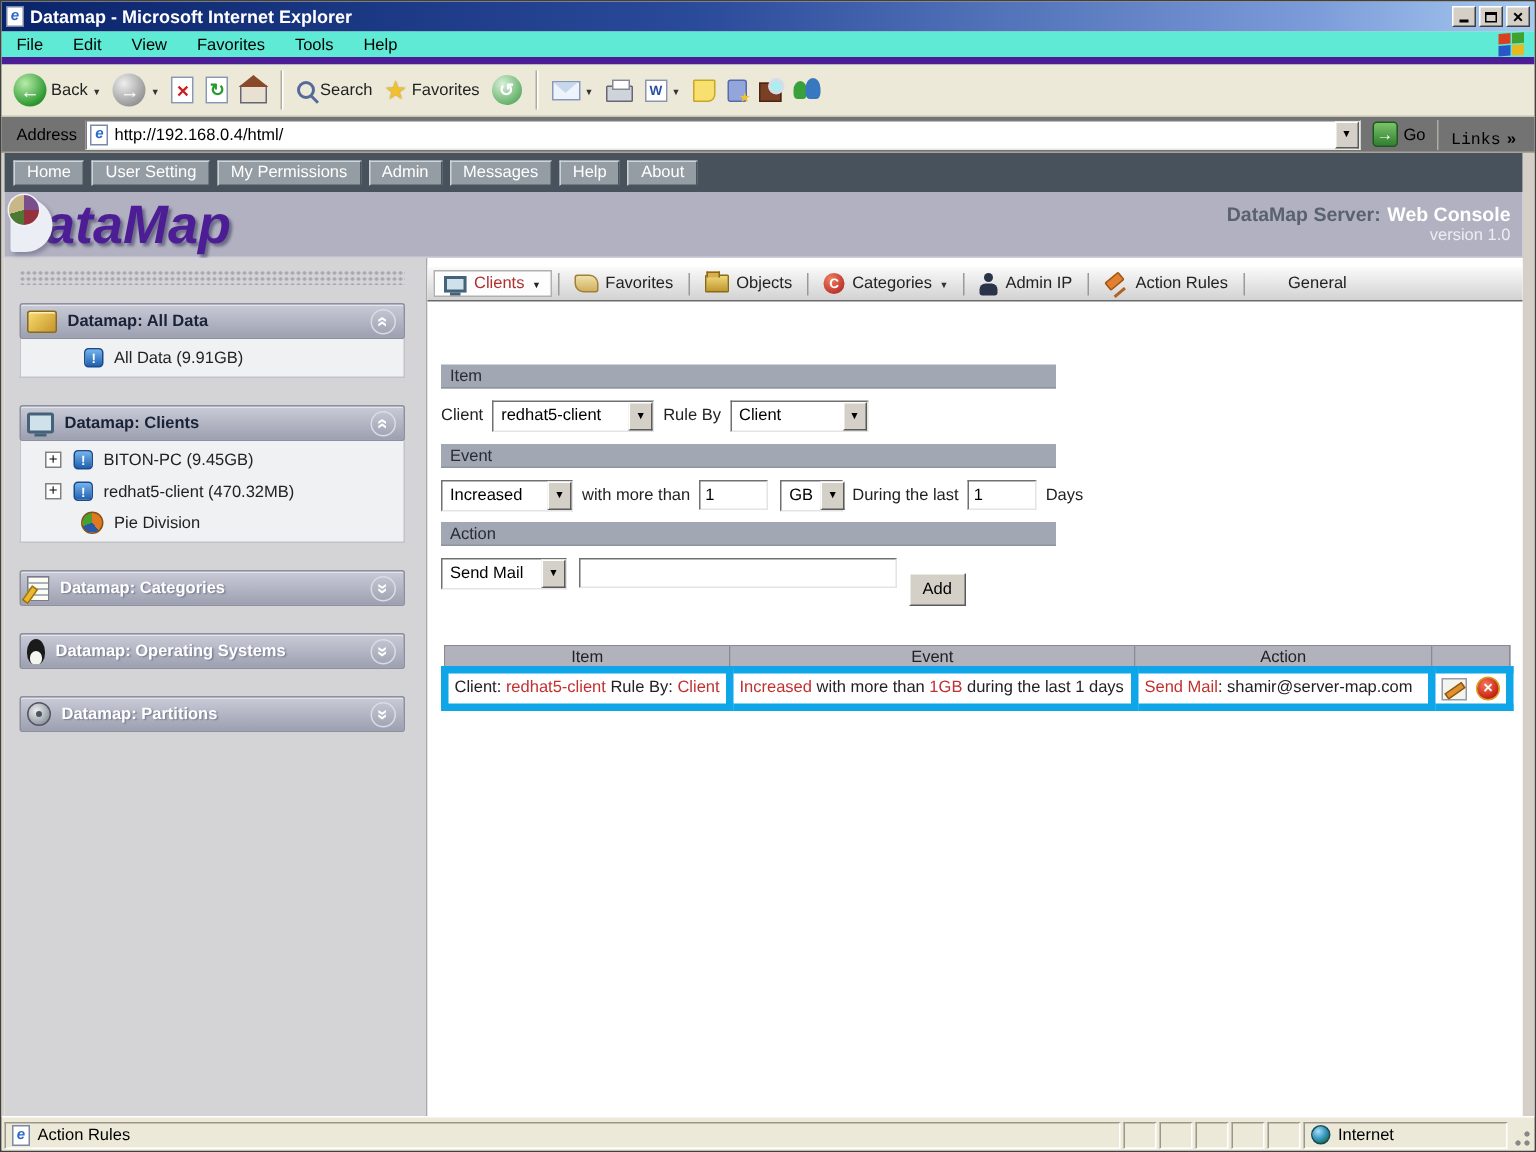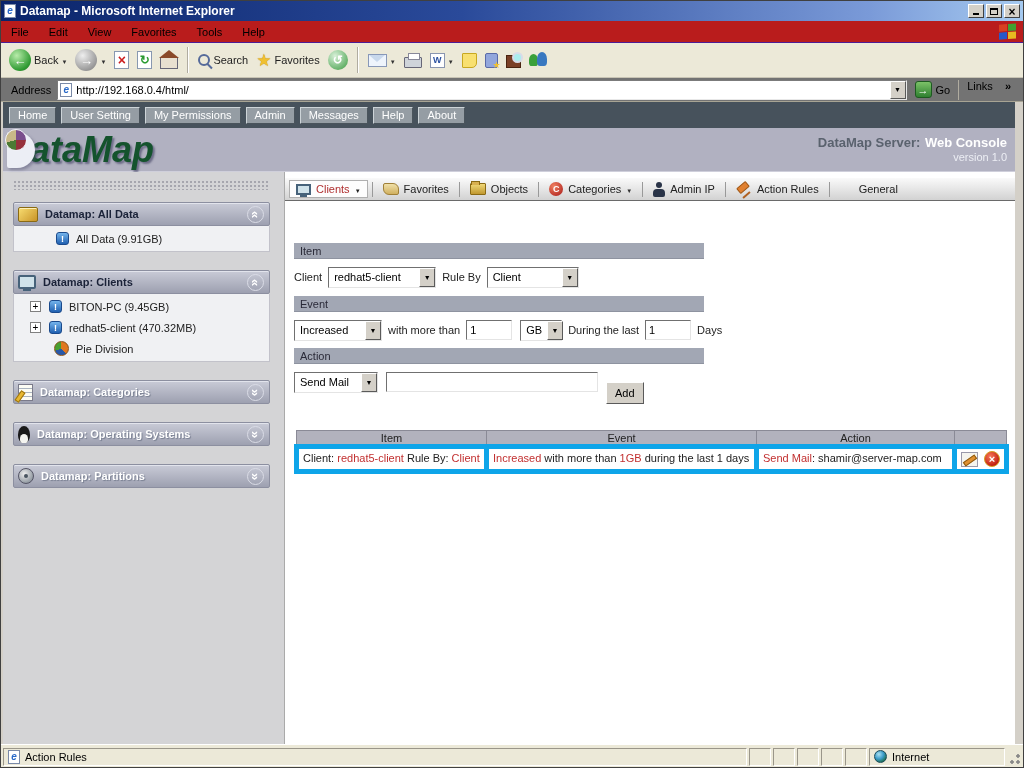--- a/index.html
+++ b/index.html
@@ -16,21 +16,21 @@
     display:flex; align-items:center; justify-content:center; }
   .g-min { width:6px; height:2px; background:#000; margin-top:6px; }
   .g-max { width:8px; height:7px; border:1px solid #000; border-top:2px solid #000; }
   .g-close::after { content:"×"; font-size:12px; font-weight:bold; line-height:10px; color:#000; }
 
   .ie-doc-icon { width:12px; height:14px; background:#fff; border:1px solid #7a8aa8; position:relative; flex:none;
     display:inline-flex; align-items:center; justify-content:center; }
   .ie-doc-icon::after { content:"e"; font-style:italic; font-weight:bold; font-size:10px; color:#2a6ac8; line-height:10px; }
 
   
-  .menubar { height:22px; background:#b91c1c; border-bottom:1px solid #4c1d95; display:flex; align-items:center; }
+  .menubar { height:22px; background:#5eead4; border-bottom:5px solid #4c1d95; display:flex; align-items:center; }
   .menu-item { font-size:11px; color:#000; padding:3px 10px; }
   .win-flag { margin-left:auto; margin-right:6px; width:18px; height:16px; display:grid;
     grid-template-columns:8px 8px; grid-template-rows:7px 7px; gap:1px; transform:skewY(-4deg); }
   .win-flag i { display:block; }
   .wf-r{background:#d84020;} .wf-g{background:#40a030;} .wf-b{background:#2858c8;} .wf-y{background:#e8b820;}
 
   
   .toolbar { height:35px; background:#ece9d8; border-bottom:1px solid #c8c4b4; display:flex; align-items:center; padding:0 4px; }
   .tb-btn { display:flex; align-items:center; gap:3px; padding:2px 4px; font-size:11px; color:#222; }
   .circ { width:22px; height:22px; border-radius:50%; display:inline-flex; align-items:center; justify-content:center;
@@ -80,39 +80,39 @@
   .addr-field { flex:1; height:20px; background:#fff; border:1px solid; border-color:#7b7b7b #e8e8e8 #e8e8e8 #7b7b7b;
     display:flex; align-items:center; padding-left:2px; }
   .addr-text { font-size:11px; color:#000; flex:1; padding-left:4px; }
   .dd-btn { width:16px; height:100%; background:#d4d0c8; border:1px solid; border-color:#fff #5a5a5a #5a5a5a #fff;
     display:inline-flex; align-items:center; justify-content:center; flex:none; }
   .dd-btn::after { content:"▼"; font-size:7px; color:#000; }
   .go-btn { display:flex; align-items:center; gap:4px; font-size:11px; color:#000; padding:0 8px; }
   .go-icon { width:17px; height:17px; border-radius:3px; background:linear-gradient(#7cc268,#2f8030); border:1px solid #1d5a20;
     display:inline-flex; align-items:center; justify-content:center; color:#fff; font-weight:bold; font-size:11px; }
   .go-icon::after { content:"→"; }
-  .links { display:flex; align-items:flex-start; gap:12px; font-size:11px; padding:0 8px; border-left:1px solid #b0aca0; height:20px; }
+  .links { display:flex; align-items:flex-end; gap:4px; font-size:11px; padding:0 8px; border-left:1px solid #b0aca0; height:20px;font-family:Liberation Mono, monospace; }
   .links .chev2::after { content:"»"; font-weight:bold; font-size:11px; }
 
   
   .pagearea { height:642px; border-left:2px solid #d4d0c8; border-right:8px solid #d4d0c8; background:#fff;
     display:flex; flex-direction:column; }
 
   .navrow { height:26px; background:#47525c; display:flex; align-items:center; gap:5px; padding:0 6px; flex:none; }
   .nav-btn { height:17px; background:#959da4; color:#fff; font-size:11px; display:inline-flex; align-items:center;
     padding:0 8px; border:1px solid; border-color:#cdd4d8 #4a545c #4a545c #cdd4d8; }
 
   .band { height:44px; background:#b1b1c1; flex:none; display:flex; align-items:center; border-bottom:1px solid #cfcfdb; }
   .logo { display:flex; align-items:center; padding-left:4px; }
   .logo-d { position:relative; width:28px; height:36px; background:#eceef5; border-radius:2px 18px 18px 2px;
     box-shadow:2px 2px 3px rgba(80,80,110,.45); }
   .logo-pie { position:absolute; top:-3px; left:-2px; width:22px; height:22px; border-radius:50%;
     background:conic-gradient(#7a4e8c 0 90deg,#96303c 90deg 180deg,#4c7a34 180deg 255deg,#c8b888 255deg 360deg);
     border:1px solid #f2f2f8; }
-  .logo-text { font-size:36px; font-weight:bold; font-style:italic; color:#14532d; margin-left:-5px; letter-spacing:0;
+  .logo-text { font-size:36px; font-weight:bold; font-style:italic; color:#4c1d95; margin-left:-5px; letter-spacing:0;
     text-shadow:2px 2px 2px rgba(90,90,120,.8); line-height:36px; }
   .band-right { margin-left:auto; text-align:right; padding-right:8px; line-height:14px; }
   .srv-label { color:#5a626e; font-weight:bold; font-size:13px; }
   .srv-name { color:#fff; font-weight:bold; font-size:13px; }
   .version { color:#eceef4; font-size:11px; }
 
   .main { flex:1; display:flex; min-height:0; }
 
   
   .sidebar { width:282px; background:#d4d4d6; border-right:1px solid #aaa; flex:none; overflow:hidden; }

